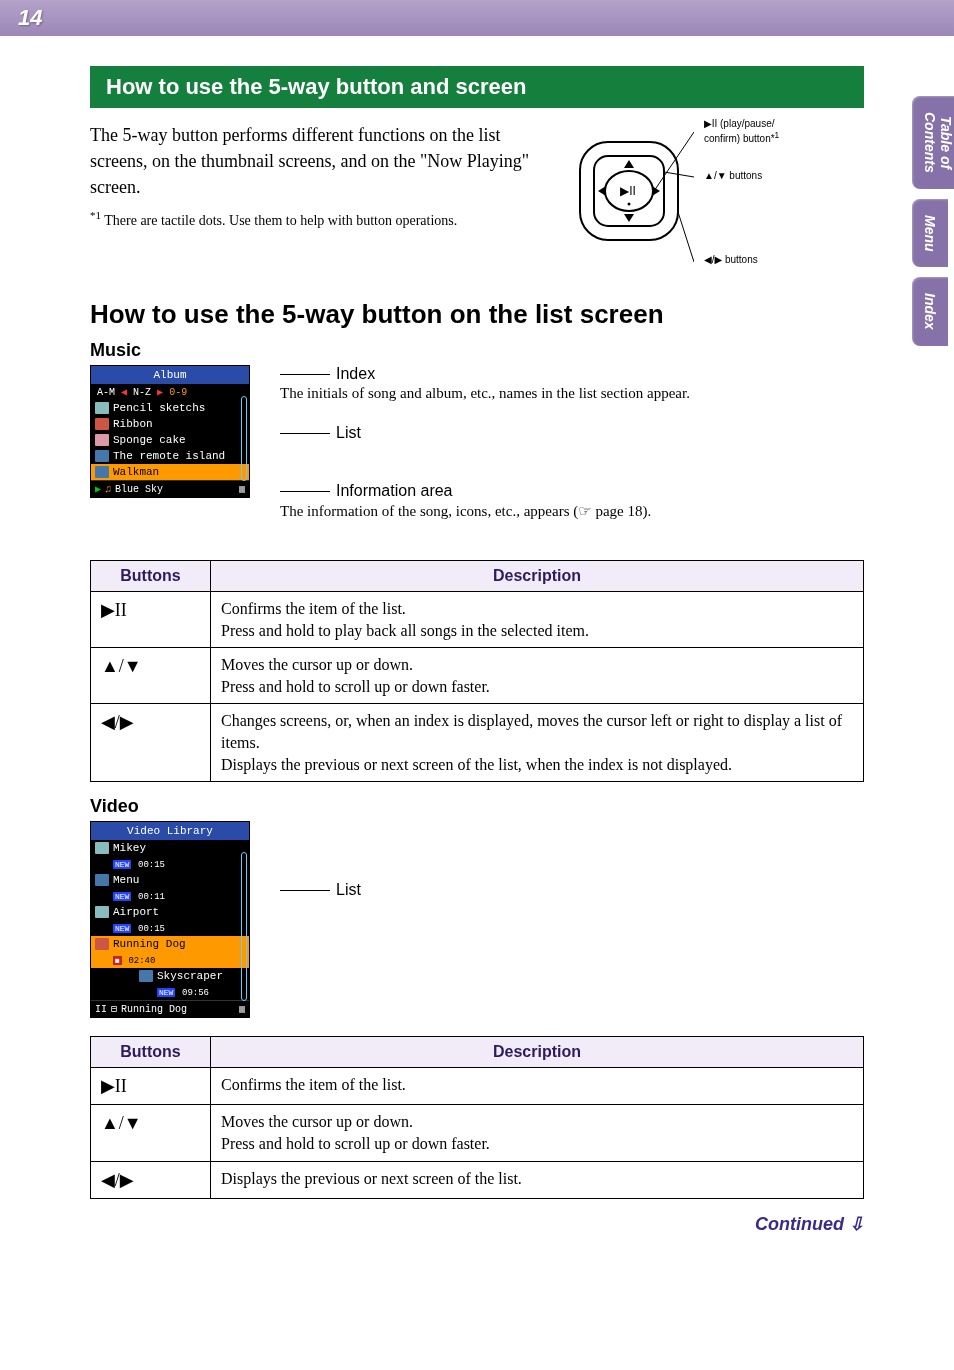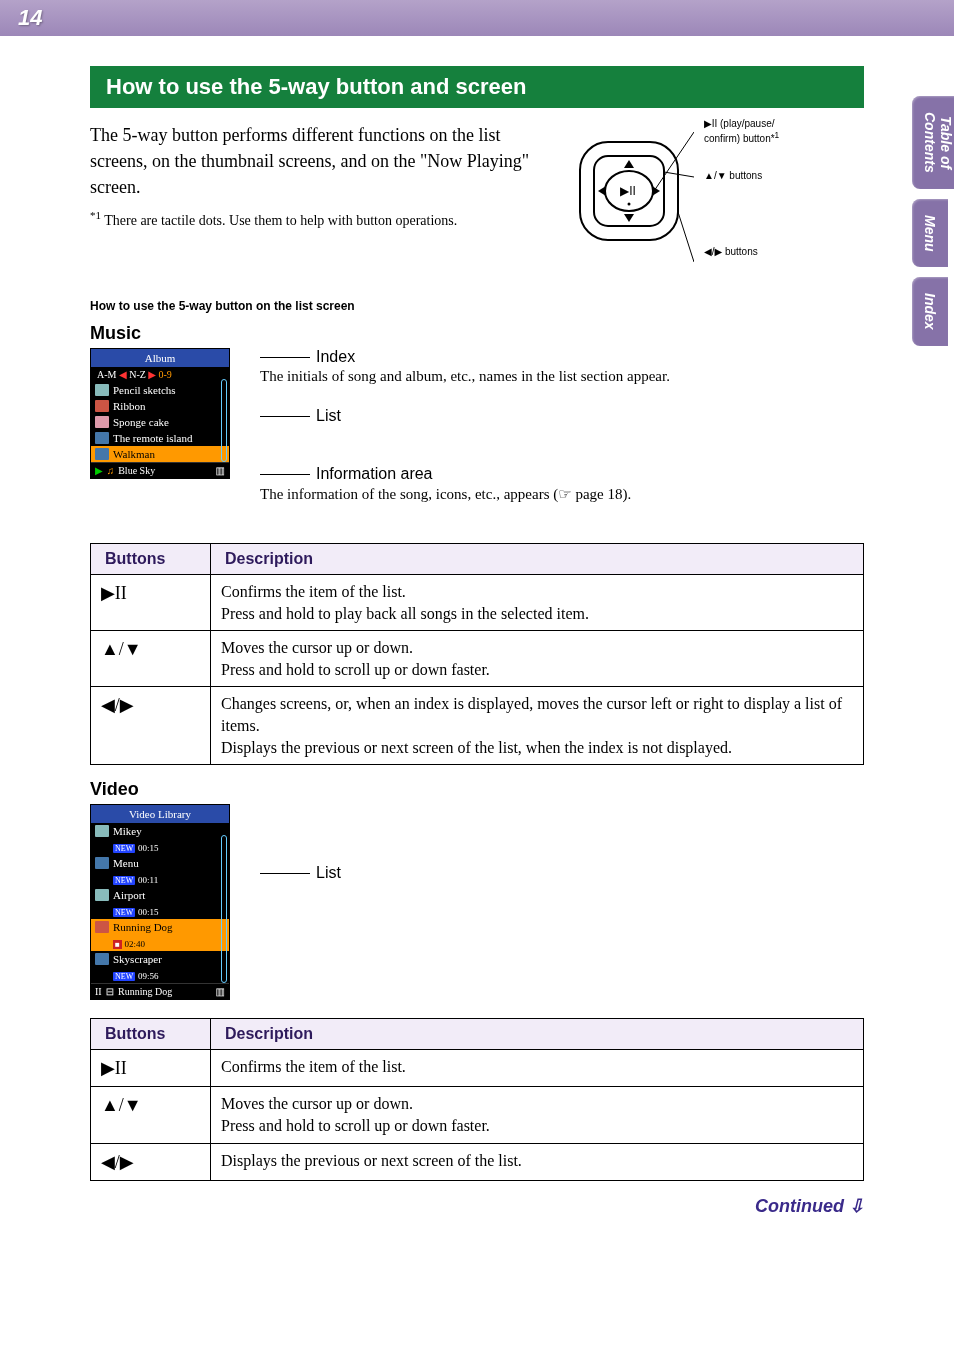--- a/index.html
+++ b/index.html
@@ -11,45 +11,45 @@
   .side-tab { writing-mode: vertical-rl; text-orientation: mixed; background: #8672a8; color: #fff; font-style: italic; font-weight: bold; font-family: Arial, sans-serif; font-size: 14px; border-radius: 8px 0 0 8px; padding: 16px 10px; margin-bottom: 10px; text-align: center; cursor: pointer; box-shadow: inset 1px 1px 2px rgba(255,255,255,0.3); }
   .section-bar { background: #15803d; color: #fff; font-family: Arial, sans-serif; font-weight: bold; font-size: 22px; padding: 8px 16px; margin-bottom: 14px; }
   .intro-row { display: flex; gap: 20px; }
   .intro-text { flex: 1; font-size: 18px; line-height: 1.45; }
   .footnote { font-size: 14px; margin-top: 8px; line-height: 1.3; }
   .footnote .star { font-size: 11px; vertical-align: super; }
   .diagram-col { width: 290px; position: relative; font-family: Arial, sans-serif; font-size: 14px; }
   .diagram-svg { width: 120px; height: 150px; }
   .diagram-labels { position: absolute; left: 130px; top: 0; width: 160px; }
   .diagram-label { position: absolute; font-size: 10px; line-height: 1.2; }
-  .subhead { font-family: Arial, sans-serif; font-weight: bold; font-size: 12px; margin-top: 24px; margin-bottom: 10px; }
+  .subhead { font-family: Arial, sans-serif; font-weight: bold; font-size: 26px; margin-top: 24px; margin-bottom: 10px; }
   .cat-head { font-family: Arial, sans-serif; font-weight: bold; font-size: 18px; margin-top: 6px; margin-bottom: 4px; }
   .screenshot-row { display: flex; align-items: flex-start; gap: 30px; margin-bottom: 18px; }
-  .mock-screen { width: 140px; background: #000; color: #fff; font-family: Liberation Serif, serif; font-size: 11px; border: 1px solid #000; position: relative; }
+  .mock-screen { width: 160px; background: #000; color: #fff; font-family: Liberation Mono, monospace; font-size: 11px; border: 1px solid #000; position: relative; }
   .ms-title { background: #2a4ba8; text-align: center; padding: 3px 0; font-size: 11px; }
   .ms-index { background: #000; padding: 2px 6px; font-size: 10px; }
   .ms-index .cur { color: #fff; }
   .ms-index .dim { color: #f90; }
   .ms-list { }
   .ms-item { display: flex; align-items: center; padding: 2px 4px; gap: 4px; }
   .ms-item.sel { background: #f90; color: #000; }
   .ms-thumb { width: 14px; height: 12px; background: #8bb; border-radius: 1px; display: inline-block; }
   .ms-thumb.red { background: #c54; }
   .ms-thumb.pink { background: #d9a; }
   .ms-thumb.blue { background: #47a; }
   .ms-info { display: flex; align-items: center; gap: 4px; padding: 2px 4px; font-size: 10px; border-top: 1px solid #333; }
   .ms-info .note { color: #f90; }
   .ms-scroll { position: absolute; right: 2px; top: 30px; bottom: 16px; width: 6px; border: 1px solid #6cf; border-radius: 3px; }
   .callouts { flex: 1; font-family: Arial, sans-serif; }
   .callout { margin-bottom: 22px; }
   .callout .label { font-size: 16px; }
   .callout .desc { font-family: Georgia, serif; font-size: 15px; margin-top: 2px; }
   .callout-line { display: inline-block; width: 50px; border-top: 1px solid #000; vertical-align: middle; margin-right: 6px; }
   table.btable { width: 100%; border-collapse: collapse; font-size: 16px; margin-bottom: 14px; }
-  table.btable th { background: #f2ecf8; font-family: Arial, sans-serif; font-weight: bold; text-align: left; padding: 6px 14px; border: 1px solid #000; color: #2e1a5c; }
+  table.btable th { background: #f2ecf8; font-family: Arial, sans-serif; font-weight: bold; text-align: center; padding: 6px 14px; border: 1px solid #000; color: #2e1a5c; }
   table.btable td { border: 1px solid #000; padding: 6px 10px; vertical-align: top; font-family: Georgia, serif; line-height: 1.35; }
   table.btable td.bcol { width: 120px; font-size: 18px; }
   .sym { font-family: Arial, sans-serif; }
   .continued { text-align: right; font-family: Arial, sans-serif; font-weight: bold; font-style: italic; color: #3a2a8a; font-size: 18px; }
   .ms-new { background:#24f; color:#fff; font-size:8px; padding:0 2px; border-radius:1px; }
   .ms-dur { font-size:9px; color:#fff; }
 </style>
 </head>
 <body>
 
@@ -90,21 +90,21 @@
         <line x1="80" y1="69" x2="120" y2="10" stroke="#000"></line>
         <line x1="90" y1="50" x2="120" y2="55" stroke="#000"></line>
         <line x1="104" y1="90" x2="120" y2="140" stroke="#000"></line>
       </svg>
       <div class="diagram-labels">
         <div class="diagram-label" style="top:-4px;">
           <span>▶II (play/pause/</span><br>
           <span>confirm) button*</span><sup>1</sup>
         </div>
         <div class="diagram-label" style="top:48px;">▲/▼ buttons</div>
-        <div class="diagram-label" style="top:124px;">◀/▶ buttons</div>
+        <div class="diagram-label" style="top:132px;">◀/▶ buttons</div>
       </div>
     </div>
   </div>
 
   <div class="subhead">How to use the 5-way button on the list screen</div>
 
   <div class="cat-head">Music</div>
   <div class="screenshot-row">
     <div class="mock-screen">
       <div class="ms-title">Album</div>
@@ -202,21 +202,21 @@
         <div class="ms-item" style="flex-wrap:wrap;">
             <span class="ms-thumb"></span>
             <span>Airport</span>
             <div style="width:100%;padding-left:18px;"><span class="ms-new">NEW</span> <span class="ms-dur">00:15</span></div>
           </div>
         <div class="ms-item sel" style="flex-wrap:wrap;">
             <span class="ms-thumb red"></span>
             <span>Running Dog</span>
             <div style="width:100%;padding-left:18px;"><span style="background:#c22;color:#fff;font-size:8px;padding:0 2px;">■</span> <span class="ms-dur" style="color:#000;">02:40</span></div>
           </div>
-        <div class="ms-item" style="flex-wrap:wrap;">
+        <div class="ms-item" style="flex-wrap:wrap;margin-left:44px;">
             <span class="ms-thumb blue"></span>
             <span>Skyscraper</span>
             <div style="width:100%;padding-left:18px;"><span class="ms-new">NEW</span> <span class="ms-dur">09:56</span></div>
           </div>
       </div>
       <div class="ms-info">
         <span>II</span> 
           <span>⊟</span>
           <span>Running Dog</span>
         <span style="margin-left:auto;">▥</span>

